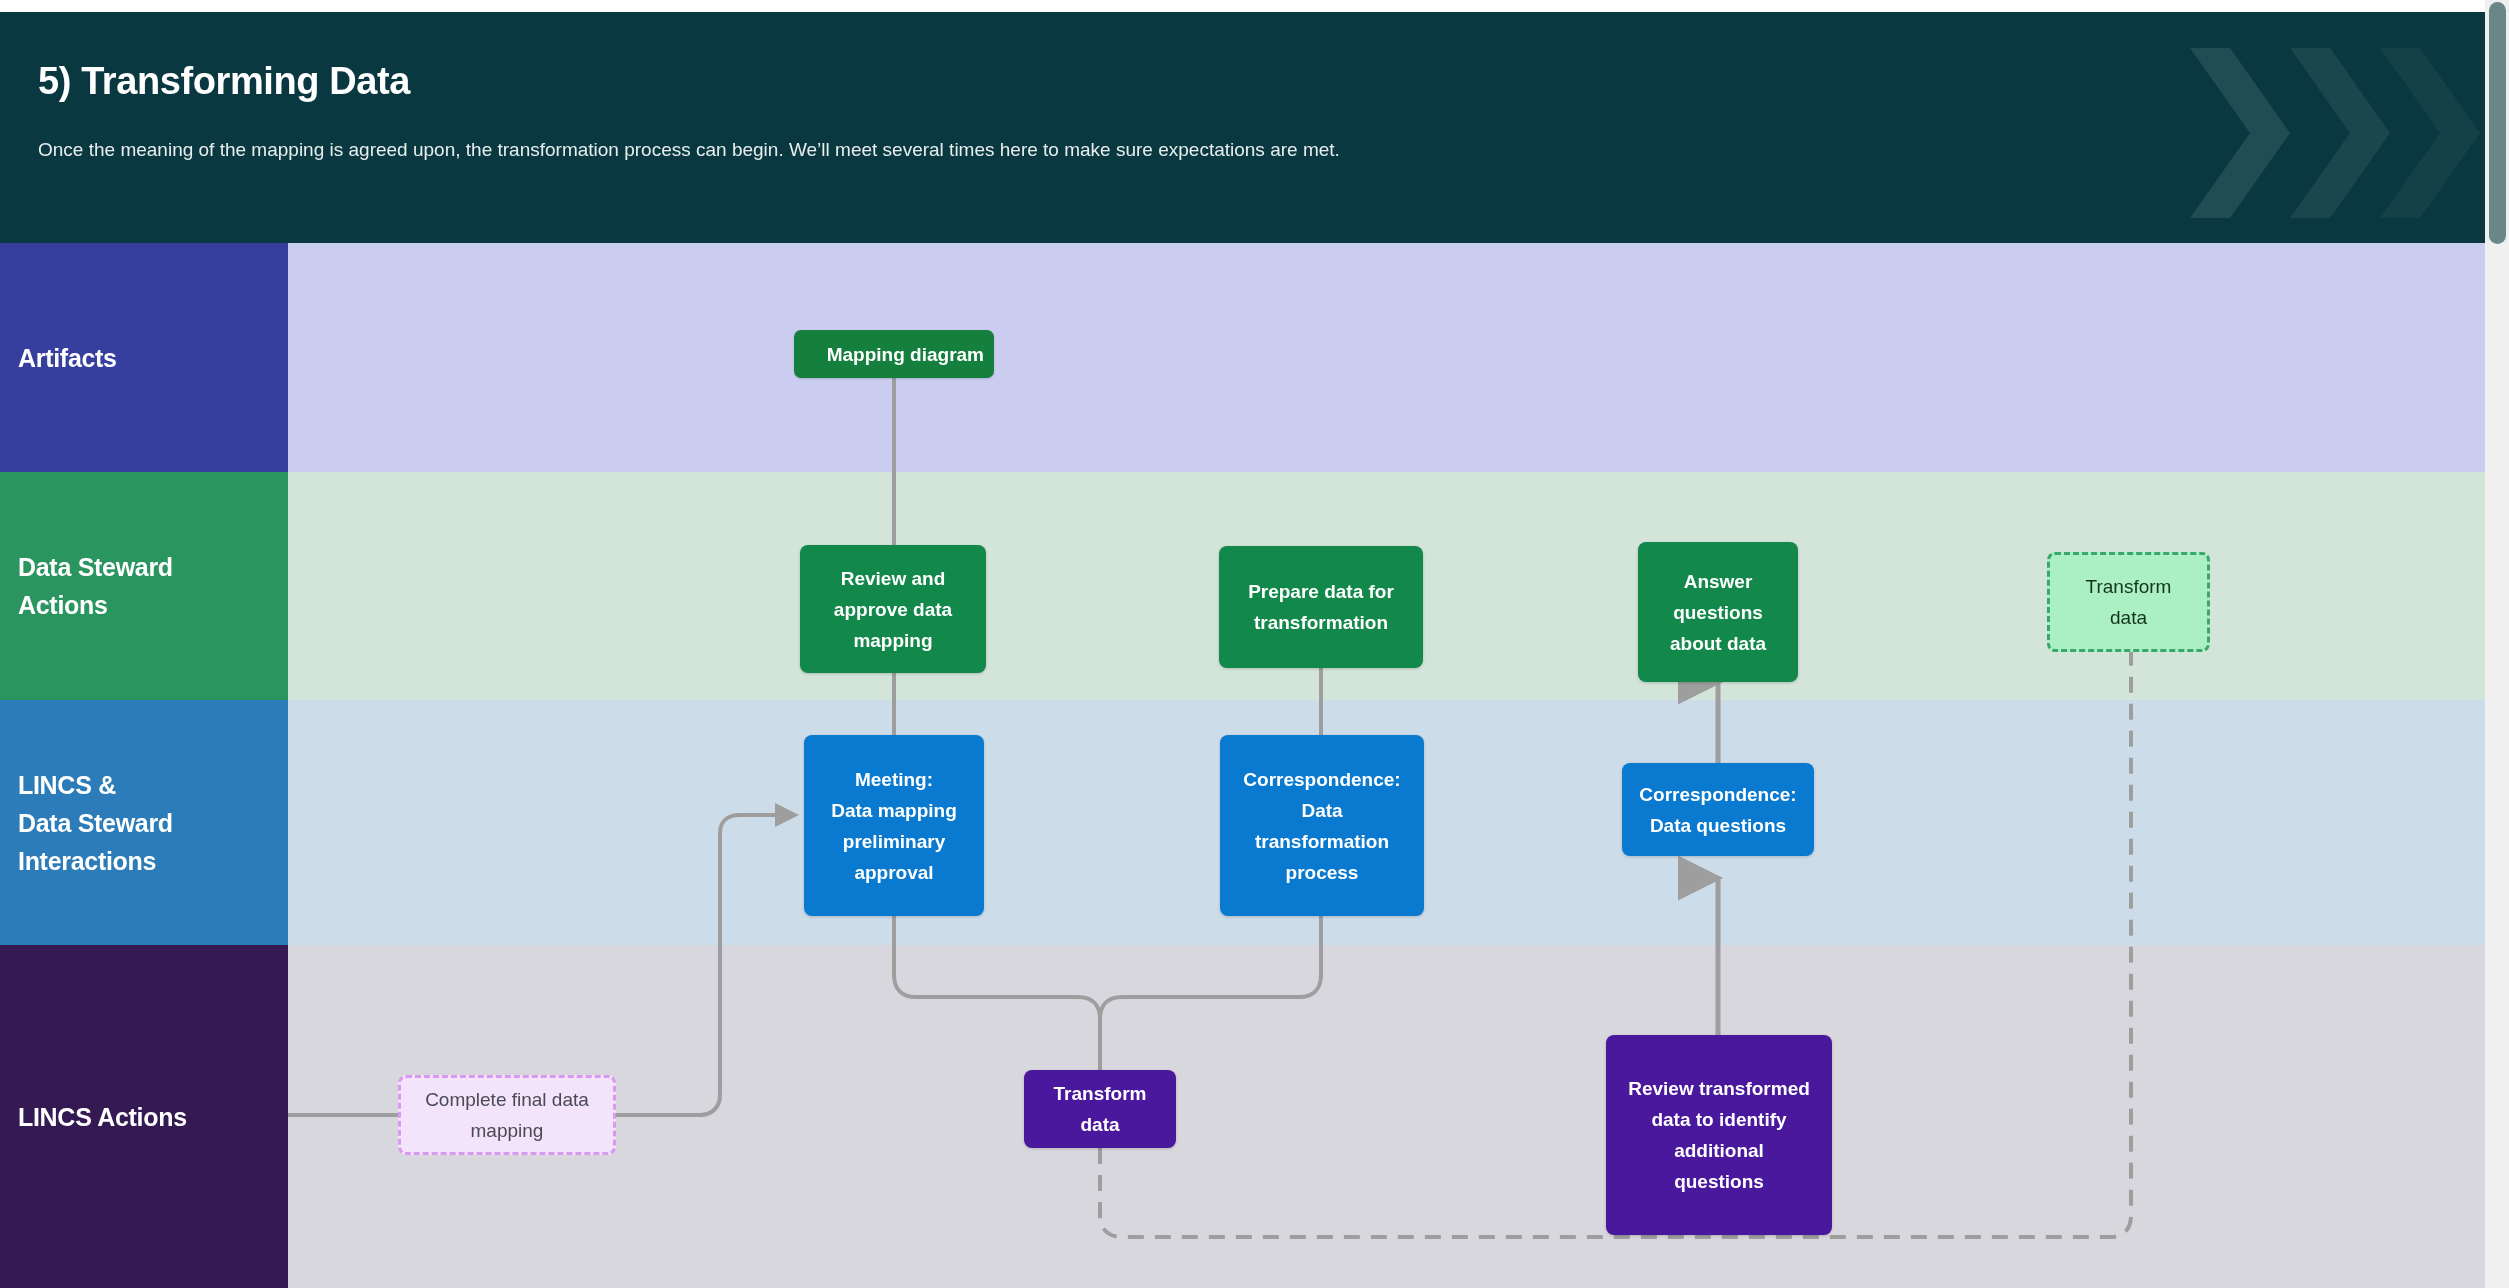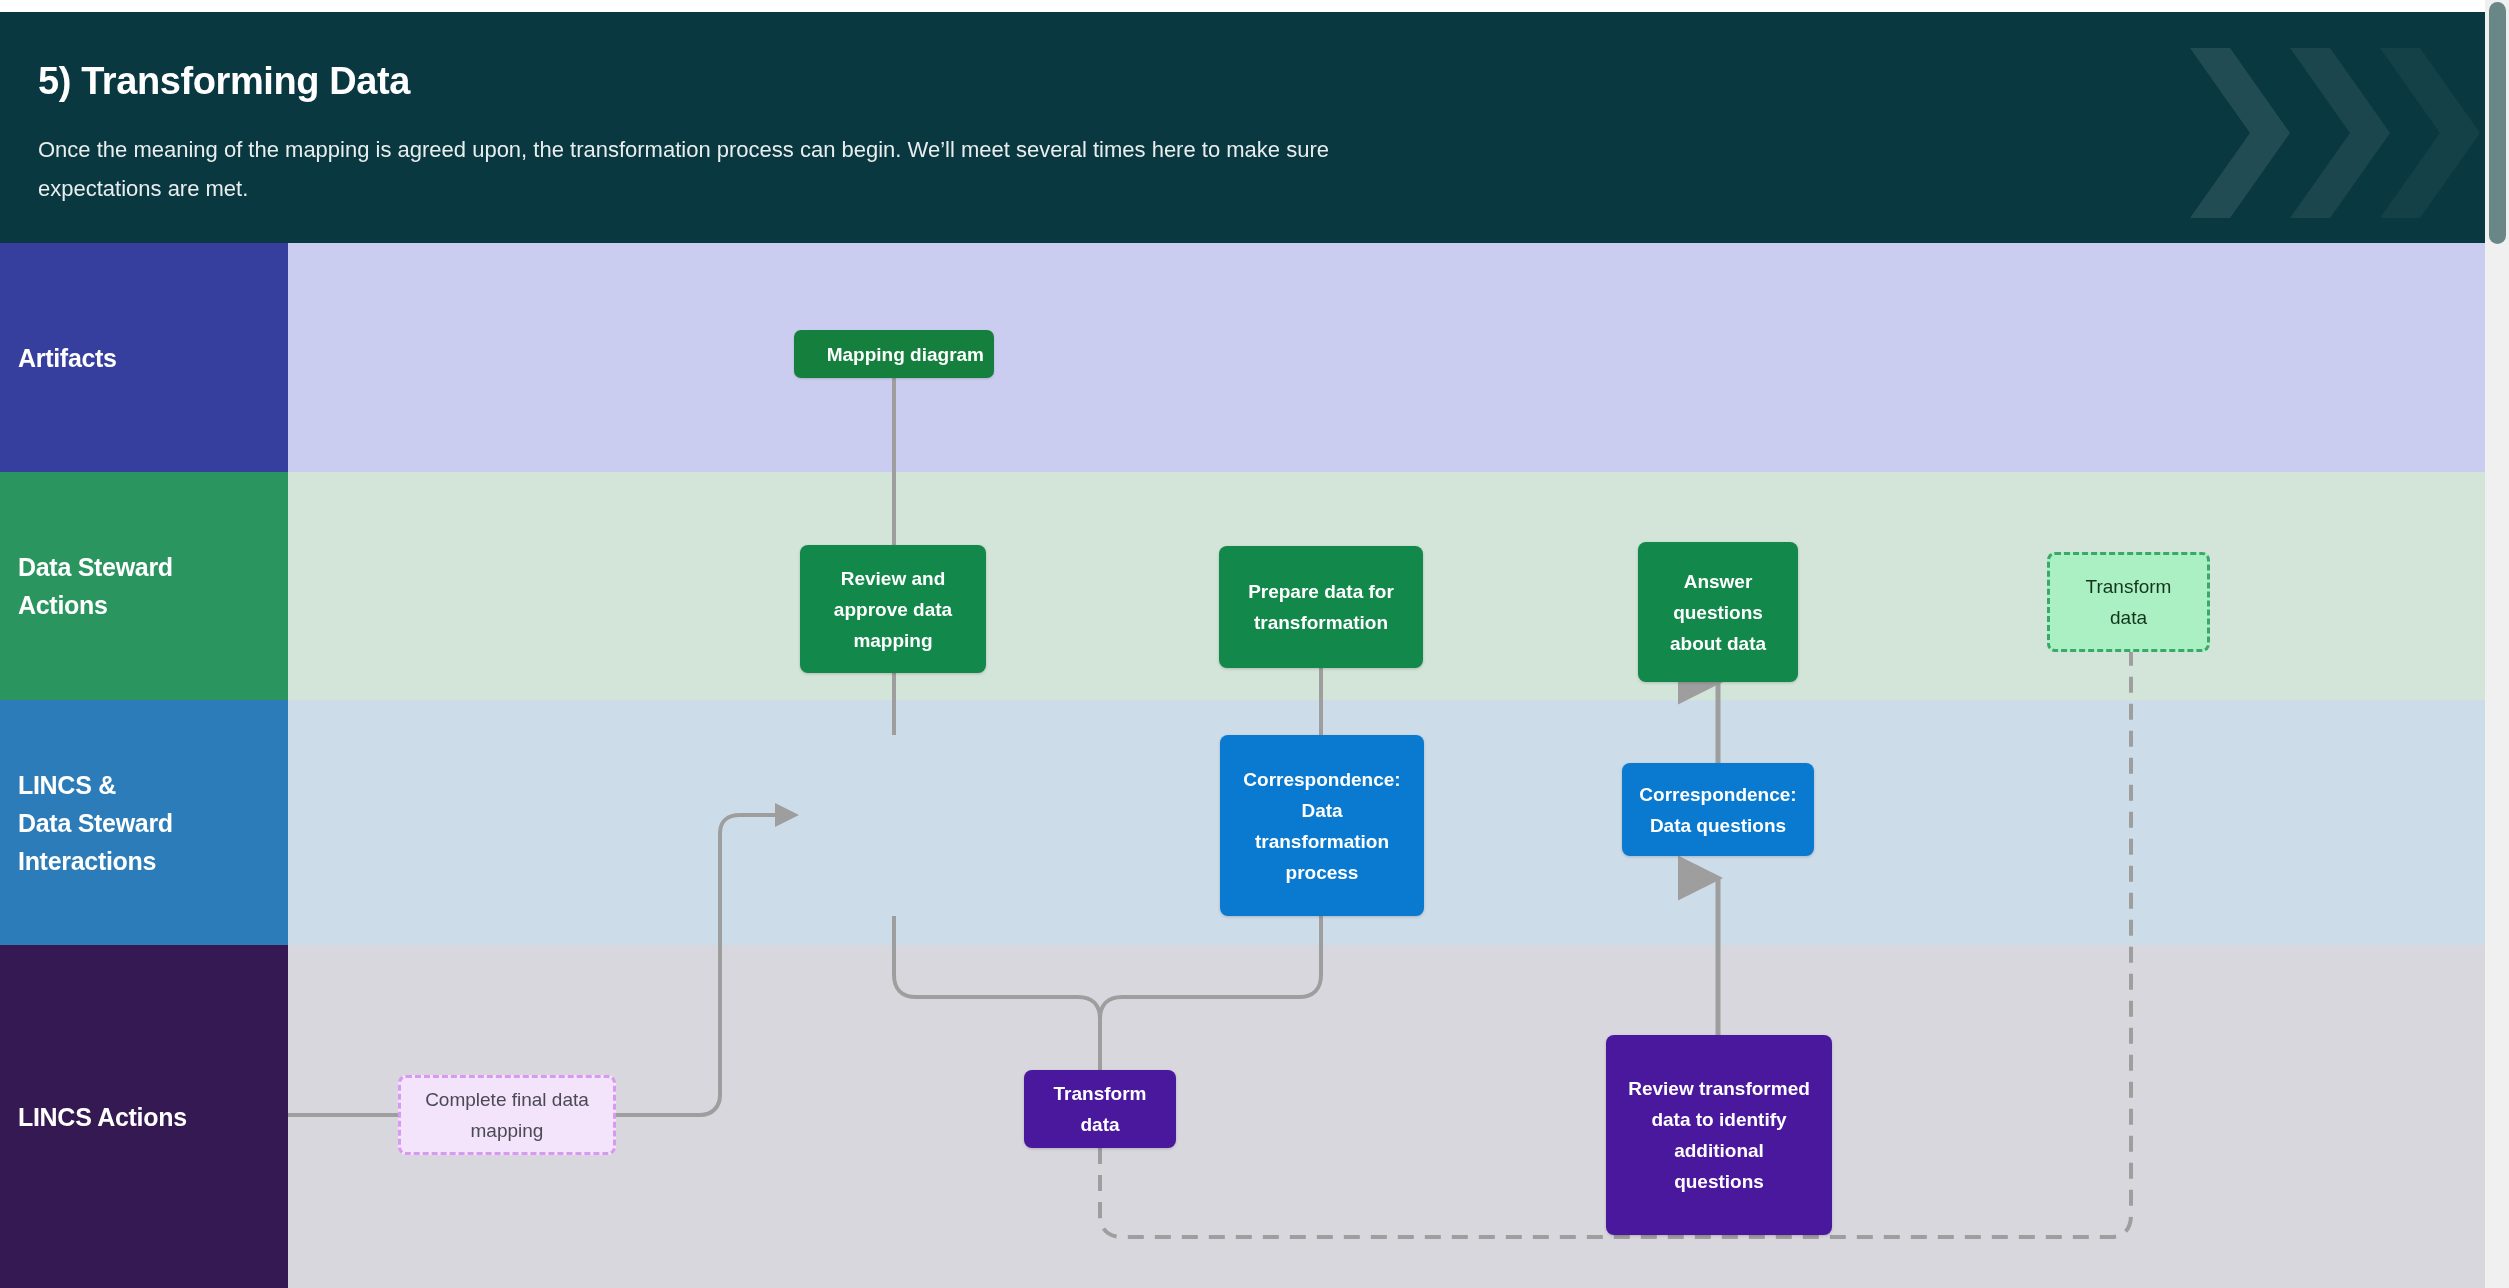--- a/index.html
+++ b/index.html
@@ -23,21 +23,21 @@
     overflow: hidden;
   }
   #header-title {
     position: absolute; left: 38px; top: 48px;
     font-size: 38px; font-weight: 700; color: #ffffff;
     letter-spacing: -0.4px;
   }
   #header-sub {
     position: absolute; left: 38px; top: 118px;
     width: 1420px;
-    font-size: 22px; line-height: 39px; color: #e8eeee;
+    font-size: 19px; line-height: 39px; color: #e8eeee;
     font-weight: 400;
   }
   .chev {
     position: absolute; top: 36px;
     width: 0; height: 0;
   }
   .chev svg { display: block; }
 
   
   .lane {
@@ -253,20 +253,28 @@
       </span>
   </div>
 
   <div class="node n-steward-ghost" style="left:2047px; top:552px; width:163px; height:100px;">
     <span>
         <i style="font-style:normal;display:block">Transform</i>
         <i style="font-style:normal;display:block">data</i>
       </span>
   </div>
 
+  <div class="node n-inter" style="left:804px; top:735px; width:180px; height:181px;">
+    <span>
+        <i style="font-style:normal;display:block">Meeting:</i>
+        <i style="font-style:normal;display:block">Data mapping</i>
+        <i style="font-style:normal;display:block">preliminary</i>
+        <i style="font-style:normal;display:block">approval</i>
+      </span>
+  </div>
 
   <div class="node n-inter" style="left:1220px; top:735px; width:204px; height:181px;">
     <span>
         <i style="font-style:normal;display:block">Correspondence:</i>
         <i style="font-style:normal;display:block">Data</i>
         <i style="font-style:normal;display:block">transformation</i>
         <i style="font-style:normal;display:block">process</i>
       </span>
   </div>
 

